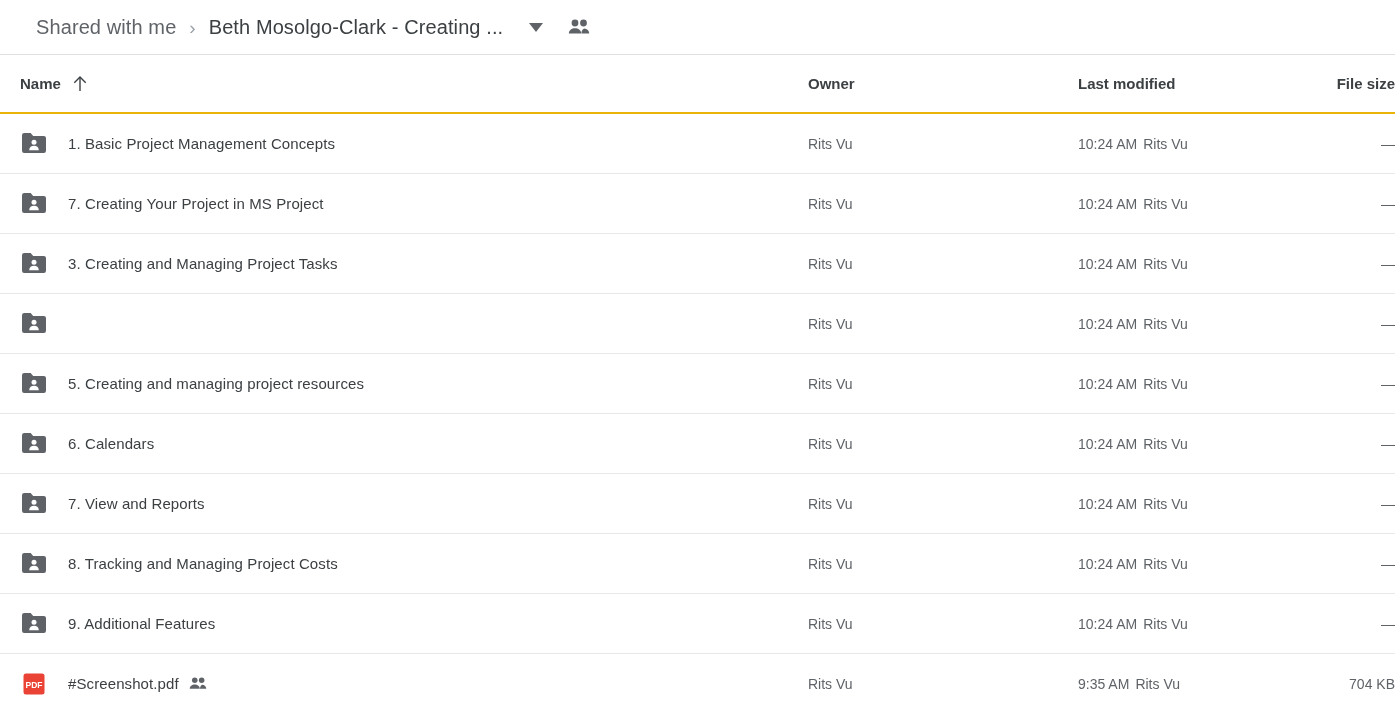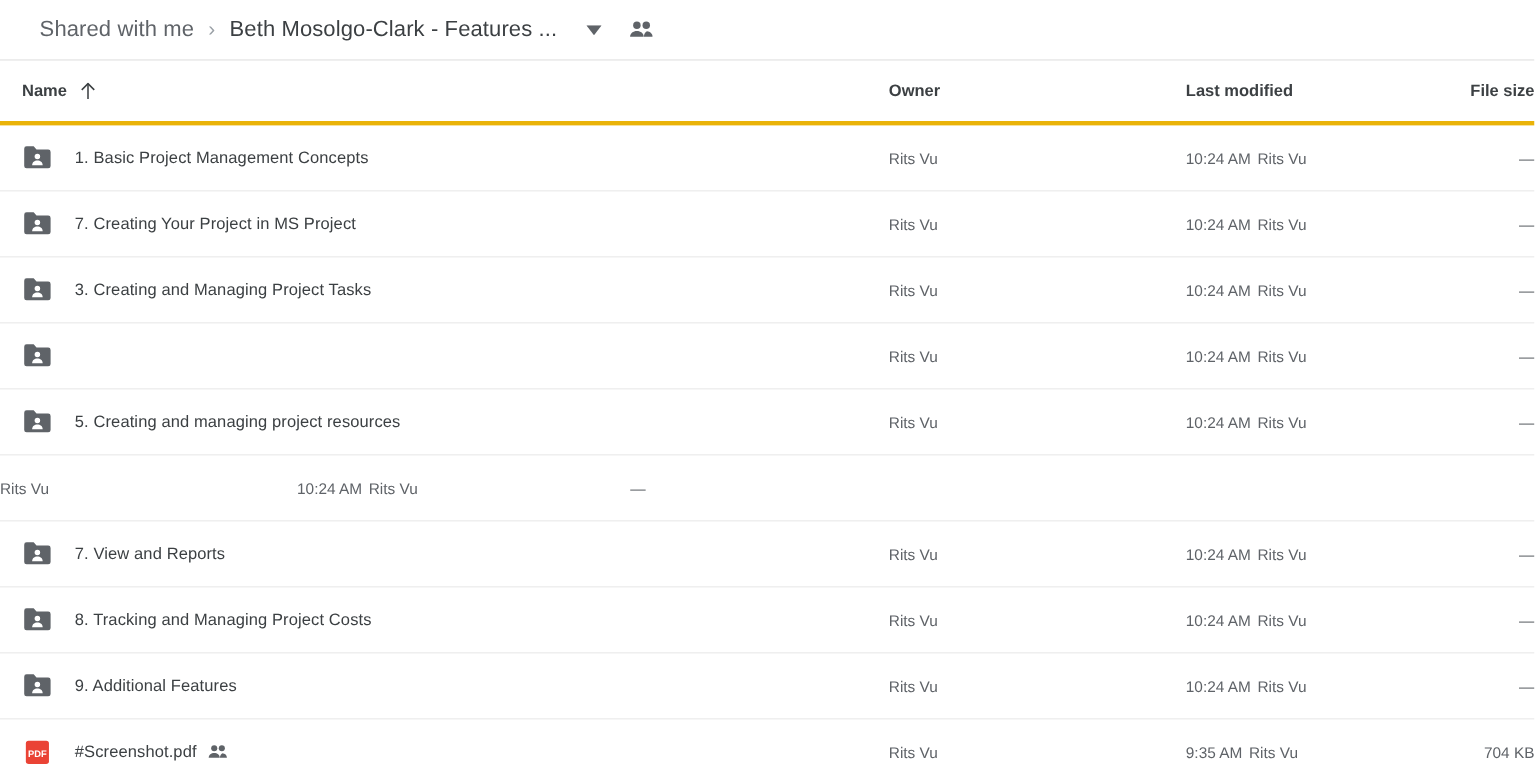--- a/index.html
+++ b/index.html
@@ -62,21 +62,21 @@
   }
   .crumb-people svg { display: block; }
 
   
   .file-table { width: 100%; }
 
   .table-head {
     height: 59px;
     display: flex;
     align-items: center;
-    border-bottom: 4px solid #eab308;
+    border-bottom: 2px solid #eab308;
   }
   .col-name      { width: 808px; padding-left: 20px; display: flex; align-items: center; }
   .col-owner     { width: 270px; }
   .col-modified  { width: 250px; }
   .col-size      { width: 67px;  text-align: right; padding-right: 0px; }
 
   .th {
     font-size: 15px;
     color: #3c4043;
     font-weight: bold;
@@ -152,21 +152,21 @@
     text-align: right;
     white-space: nowrap;
   }
 </style>
 </head>
 <body>
 
 <div class="breadcrumb-bar">
   <span class="crumb-parent">Shared with me</span>
   <span class="crumb-sep">›</span>
-  <span class="crumb-current">Beth Mosolgo-Clark - Features ...</span>
+  <span class="crumb-current">Beth Mosolgo-Clark - Creating ...</span>
   <span class="crumb-caret">
     <svg width="14" height="9" viewBox="0 0 14 9" aria-hidden="true">
       <path d="M0 0 L14 0 L7 9 Z" fill="#5f6368"></path>
     </svg>
   </span>
   <span class="crumb-people">
     <svg width="22" height="16" viewBox="0 0 22 16" aria-hidden="true">
       <circle cx="7" cy="4" r="3.4" fill="#5f6368"></circle>
       <circle cx="15.5" cy="4" r="3.4" fill="#5f6368"></circle>
       <path d="M0.8 14.5 C0.8 11.2 3.6 9.2 7 9.2 C10.4 9.2 13.2 11.2 13.2 14.5 Z" fill="#5f6368"></path>
@@ -267,20 +267,30 @@
               <path d="M8.2 18.2 C8.2 15.2 10.4 13.8 13 13.8 C15.6 13.8 17.8 15.2 17.8 18.2 Z" fill="#ffffff"></path>
             </svg>
           </span>
           <span class="name-text">5. Creating and managing project resources</span>
         </div>
         <div class="owner-cell">Rits Vu</div>
         <div class="modified-cell"><span class="mtime">10:24 AM</span><span>Rits Vu</span></div>
         <div class="size-cell">—</div>
       </div>
       <div class="row">
+        <div class="name-cell">
+          <span class="file-icon">
+            <svg width="26" height="22" viewBox="0 0 26 22" aria-hidden="true">
+              <path d="M1 3.2 A2.2 2.2 0 0 1 3.2 1 L9.6 1 L12.2 3.9 L22.8 3.9 A2.2 2.2 0 0 1 25 6.1 L25 18.8 A2.2 2.2 0 0 1 22.8 21 L3.2 21 A2.2 2.2 0 0 1 1 18.8 Z" fill="#5f6368"></path>
+              <circle cx="13" cy="10.2" r="2.5" fill="#ffffff"></circle>
+              <path d="M8.2 18.2 C8.2 15.2 10.4 13.8 13 13.8 C15.6 13.8 17.8 15.2 17.8 18.2 Z" fill="#ffffff"></path>
+            </svg>
+          </span>
+          <span class="name-text">6. Calendars</span>
+        </div>
         <div class="owner-cell">Rits Vu</div>
         <div class="modified-cell"><span class="mtime">10:24 AM</span><span>Rits Vu</span></div>
         <div class="size-cell">—</div>
       </div>
       <div class="row">
         <div class="name-cell">
           <span class="file-icon">
             <svg width="26" height="22" viewBox="0 0 26 22" aria-hidden="true">
               <path d="M1 3.2 A2.2 2.2 0 0 1 3.2 1 L9.6 1 L12.2 3.9 L22.8 3.9 A2.2 2.2 0 0 1 25 6.1 L25 18.8 A2.2 2.2 0 0 1 22.8 21 L3.2 21 A2.2 2.2 0 0 1 1 18.8 Z" fill="#5f6368"></path>
               <circle cx="13" cy="10.2" r="2.5" fill="#ffffff"></circle>

